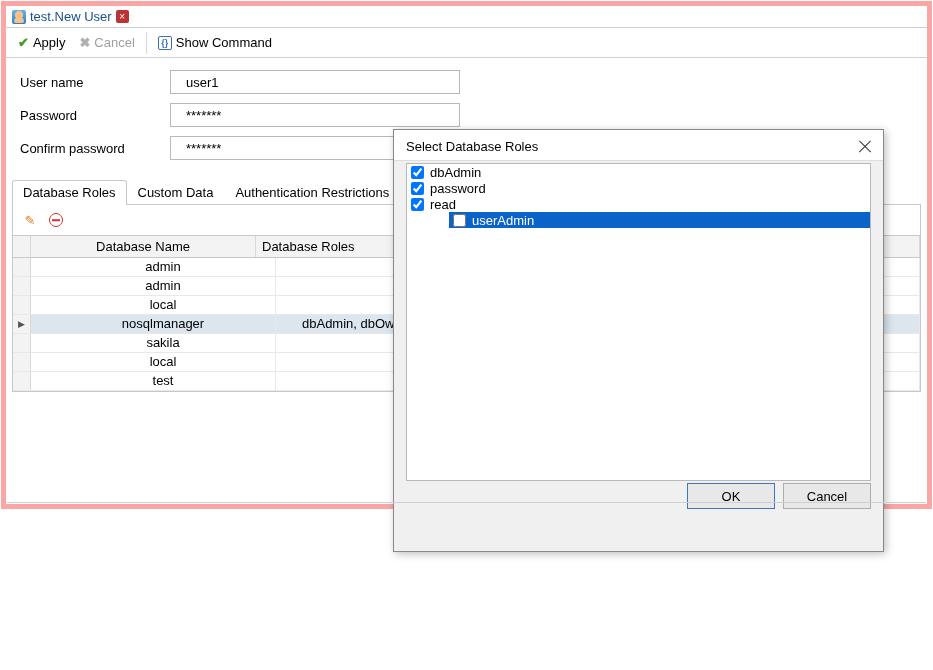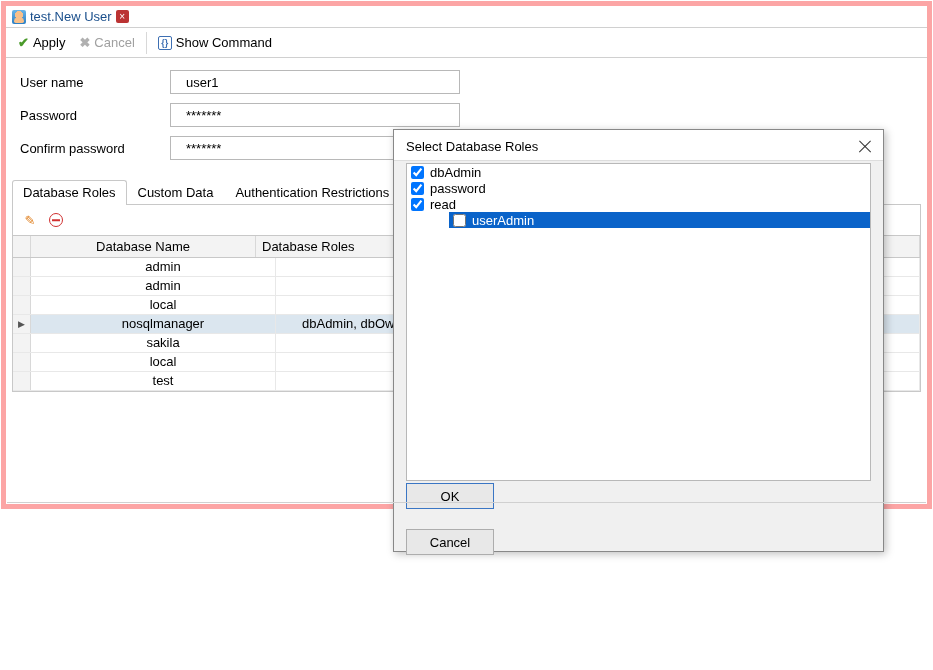--- a/index.html
+++ b/index.html
@@ -57,21 +57,21 @@
   .dialog { position:absolute; left:387px; top:123px; width:491px; height:423px; background:#f0f0f0; border:1px solid #888; box-shadow:2px 2px 8px rgba(0,0,0,.25);}
   .dlg-title { display:flex; align-items:center; justify-content:space-between; padding:8px 10px 6px 12px; background:#fff; border-bottom:1px solid #ddd;}
   .dlg-close { width:16px;height:16px; position:relative; cursor:default;}
   .dlg-close::before,.dlg-close::after{content:"";position:absolute;left:0;right:0;top:50%;height:1.2px;background:#333;}
   .dlg-close::before{transform:rotate(45deg);} .dlg-close::after{transform:rotate(-45deg);}
   .dlg-body { padding:2px 12px;}
   .role-list { background:#fff; border:1px solid #b8b8b8; height:318px; overflow:auto;}
   .role-item { display:flex; align-items:center; gap:6px; padding:0px 4px; height:16px;}
   .role-item.sel { background:#0a63c9; color:#fff;margin-left:42px;}
   .role-item input[type=checkbox]{width:13px;height:13px;margin:0;}
-  .dlg-buttons { display:flex; justify-content:flex-end; gap:20px; padding:0 12px 12px;flex-direction:column;}
+  .dlg-buttons { display:flex; justify-content:flex-end; gap:8px; padding:0 12px 12px;}
   .dlg-buttons button { width:88px; height:26px; background:#e8e8e8; border:1px solid #adadad;}
   .dlg-buttons button.primary{border:1.5px solid #3a76c4;}
 
   .bottom-border{position:absolute;left:1px;right:1px;bottom:1px;height:1px;background:#d0d0d0;}
 </style>
 </head>
 <body>
 
 <div class="outer">
 

